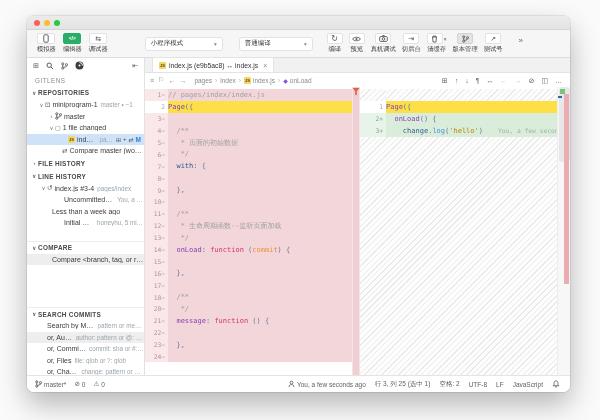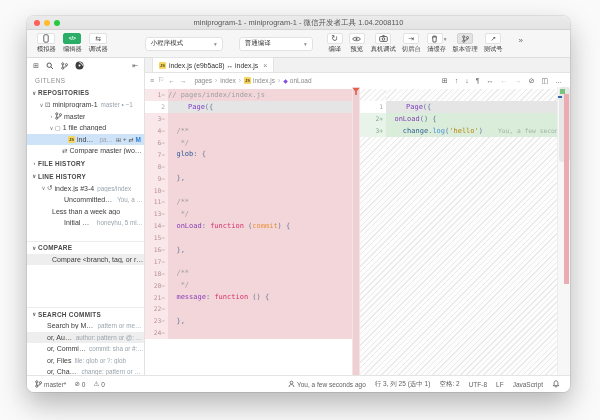--- a/index.html
+++ b/index.html
@@ -80,21 +80,21 @@
   #right-pane { flex:1 1 auto; position:relative; }
   .line { display:flex; height:11.9px; align-items:center; }
   .gut { text-align:right; padding-right:3px; color:#a6a6a6; flex:0 0 23px; width:23px; font-size:6.3px; align-self:stretch; display:flex; align-items:center; justify-content:flex-end; }
   #right-pane .gut { flex:0 0 26px; width:26px; }
   .code { white-space:pre; flex:1 1 auto; align-self:stretch; display:flex; align-items:center; overflow:hidden; }
   .t-rem .gut { background:#f9e7e9; color:#b98f94; }
   .t-rem .code { background:#f3d6d9; }
   .t-add .gut { background:#e8f4e9; color:#7fa884; }
   .t-add .code { background:#d9edda; }
   .t-ctx .gut { background:#fff; }
-  .t-ctx .code { background:#e5e5e5;padding-left:20px; }
+  .t-ctx .code { background:#fde047; }
   .t-fill .gut, .t-fill .code, .fill-rest {
     background:repeating-linear-gradient(135deg,#fdfdfd 0px,#fdfdfd 3px,#eaeaea 3px,#eaeaea 4px); }
   .fill-rest { flex:1 1 auto; }
   .c-com{color:#9f9f9f} .c-typ{color:#7b3fc4} .c-prop{color:#8a3fb8} .c-var{color:#2b5797}
   .c-kw{color:#d6336c} .c-par{color:#e8913a} .c-pun{color:#64789b} .c-str{color:#b8860b}
   .c-obj{color:#35618f} .c-fn{color:#4a90d9}
   .blame { color:#a3b3a6; font-size:6.3px; margin-left:14px; white-space:nowrap; }
   .cursor { display:inline-block; width:2px; height:9px; background:#2d2d2d; vertical-align:middle; margin-left:1px; }
   
   #left-ruler { position:absolute; right:0; top:0; bottom:0; width:8px; background:#f7e3e5; }
@@ -117,21 +117,20 @@
 </style>
 </head>
 <body>
 
 <div id="window">
 
   <div id="titlebar">
     <span class="light" id="light-close"></span>
     <span class="light" id="light-min"></span>
     <span class="light" id="light-zoom"></span>
-    <span id="window-title">miniprogram-1 - miniprogram-1 - 微信开发者工具 1.04.2008110</span>
   </div>
 
   <div id="toolbar">
     <div id="mode-group" style="display:flex;">
         <div class="tool-item">
           <div class="tbox">
             <svg class="mini" width="6" height="9" viewBox="0 0 6 9">
               <rect x=".8" y=".8" width="4.4" height="7.4" rx="1" fill="none" stroke="#555" stroke-width=".9"></rect>
             </svg>
           </div>
@@ -458,42 +457,50 @@
               </div>
               <div class="line t-rem">
                 <span class="gut">3−</span>
                 <span class="code"></span>
               </div>
               <div class="line t-rem">
                 <span class="gut">4−</span>
                 <span class="code"><span class="c-com">  /**</span></span>
               </div>
               <div class="line t-rem">
+                <span class="gut">5−</span>
+                <span class="code"><span class="c-com">   * 页面的初始数据</span></span>
+              </div>
+              <div class="line t-rem">
                 <span class="gut">6−</span>
                 <span class="code"><span class="c-com">   */</span></span>
               </div>
               <div class="line t-rem">
                 <span class="gut">7−</span>
-                <span class="code"><span class="c-var">  glob</span><span class="c-pun">: {</span></span>
+                <span class="code"><span class="c-var">  with</span><span class="c-pun">: {</span></span>
               </div>
               <div class="line t-rem">
                 <span class="gut">8−</span>
                 <span class="code"></span>
               </div>
               <div class="line t-rem">
                 <span class="gut">9−</span>
                 <span class="code"><span class="c-pun">  },</span></span>
               </div>
               <div class="line t-rem">
                 <span class="gut">10−</span>
                 <span class="code"></span>
               </div>
               <div class="line t-rem">
                 <span class="gut">11−</span>
                 <span class="code"><span class="c-com">  /**</span></span>
+              </div>
+              <div class="line t-rem">
+                <span class="gut">12−</span>
+                <span class="code"><span class="c-com">   * 生命周期函数--监听页面加载</span></span>
               </div>
               <div class="line t-rem">
                 <span class="gut">13−</span>
                 <span class="code"><span class="c-com">   */</span></span>
               </div>
               <div class="line t-rem">
                 <span class="gut">14−</span>
                 <span class="code"><span class="c-prop">  onLoad</span><span class="c-pun">: </span><span class="c-kw">function </span><span class="c-pun">(</span><span class="c-par">commit</span><span class="c-pun">) {</span></span>
               </div>
               <div class="line t-rem">

